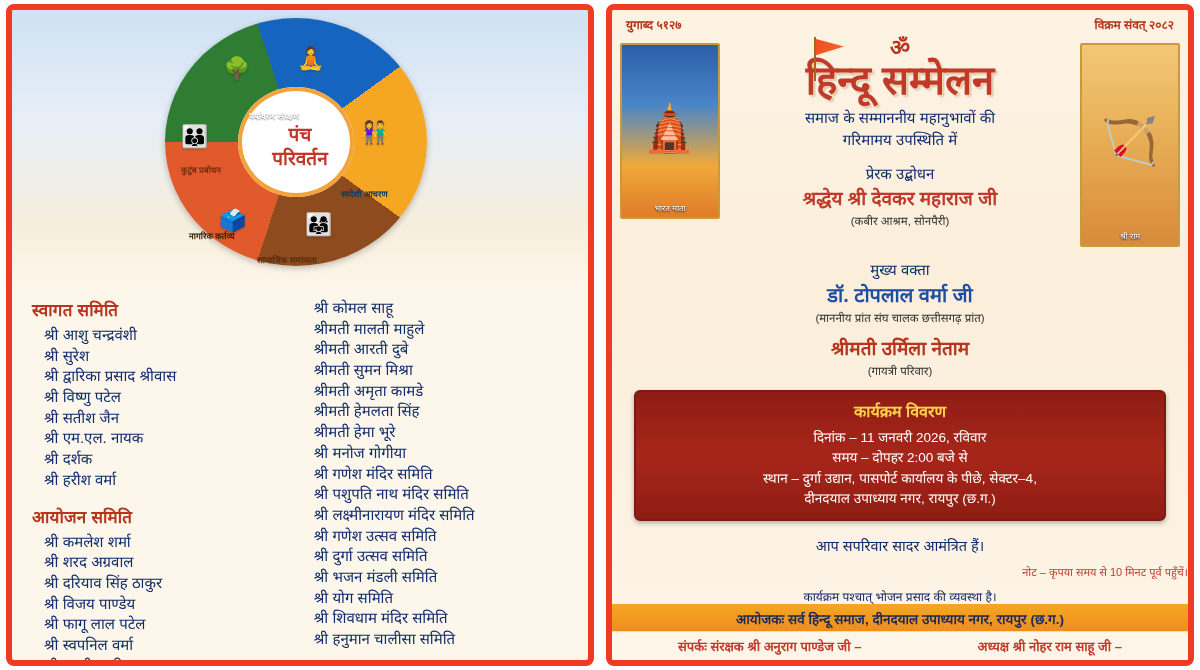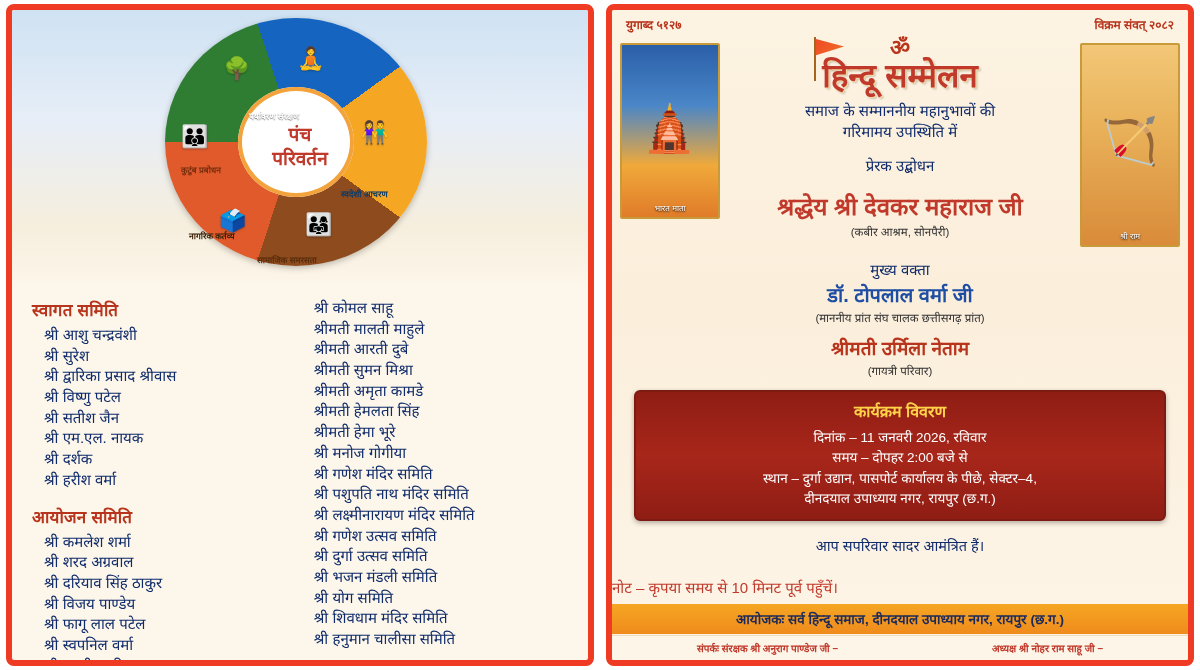--- a/index.html
+++ b/index.html
@@ -145,59 +145,59 @@
   .om{
     color:#b8341c;font-size:22px;line-height:1;margin-bottom:-2px;font-weight:bold;
   }
   .flag{
     position:absolute;left:96px;top:6px;width:28px;height:34px;
     background:linear-gradient(135deg,#ef4b23 0%, #f07a2a 100%);
     clip-path:polygon(0 0,100% 22%,0 48%);
   }
   .flagpole{position:absolute;left:94px;top:4px;width:2px;height:44px;background:#a8631e;}
   .main-title{
-    color:#c0392b;font-size:33px;font-weight:bold;line-height:1.05;
+    color:#c0392b;font-size:40px;font-weight:bold;line-height:1.05;
     text-shadow:1px 1px 0 #f6d9a0, 2px 2px 2px rgba(0,0,0,.2);
     margin:2px 0 6px 0;
   }
   .sub1{color:#0f2b6b;font-size:15px;line-height:1.45;}
   .prerak{color:#0f2b6b;font-size:15px;margin-top:12px;}
-  .name-red{color:#c0392b;font-size:24px;font-weight:bold;margin-top:14px;}
+  .name-red{color:#c0392b;font-size:19px;font-weight:bold;margin-top:2px;}
   .small-note{color:#333;font-size:11.5px;margin-top:2px;}
   .body-center{text-align:center;padding:0 18px;}
   .mukhya{color:#0f2b6b;font-size:15px;margin-top:12px;}
   .name-blue{color:#1d4ea3;font-size:20px;font-weight:bold;margin-top:2px;}
   .name-mag{color:#b8341c;font-size:19px;font-weight:bold;margin-top:10px;}
 
   .program-box{
     margin:12px 22px 0 22px;
     border:2px solid #7d1a12;
     border-radius:6px;
     background:linear-gradient(180deg,#8f1d14 0%,#a8261a 50%,#8f1d14 100%);
     color:#fff;
     padding:8px 10px 10px 10px;
     text-align:center;
     box-shadow:0 2px 5px rgba(0,0,0,.3);
   }
   .program-title{color:#ffd24a;font-size:16px;font-weight:bold;margin-bottom:6px;}
   .program-line{font-size:13.5px;line-height:1.5;}
 
   .invite{color:#0f2b6b;font-size:14.5px;margin-top:14px;text-align:center;}
-  .note{color:#c0392b;font-size:15px;margin-top:22px;text-align:left;}
+  .note{color:#c0392b;font-size:11px;margin-top:9px;text-align:right;}
   .prasad{color:#0f2b6b;font-size:12px;margin-top:9px;text-align:center;}
 
   .org-bar{
     position:absolute;left:0;right:0;bottom:26px;
     background:linear-gradient(180deg,#f6a623 0%,#ef8b1c 100%);
     color:#1b2a5a;font-size:13.5px;font-weight:bold;
     text-align:center;padding:6px 4px;
   }
   .contact-bar{
     position:absolute;left:0;right:0;bottom:0;
-    background:#fdf5e8;color:#c0392b;font-size:10px;font-weight:bold;
+    background:#fdf5e8;color:#c0392b;font-size:13px;font-weight:bold;
     display:flex;justify-content:space-around;align-items:center;
     padding:5px 8px;border-top:1px solid #eedcc0;
   }
 </style>
 </head>
 <body>
 
 <div class="sheet">
 
   <div class="page left">

